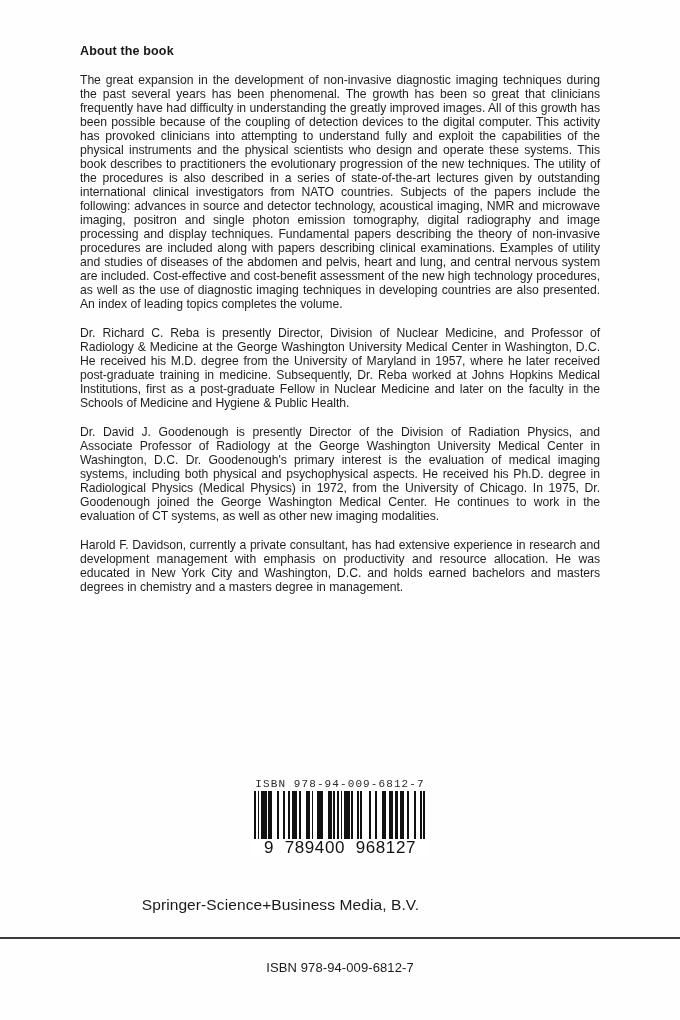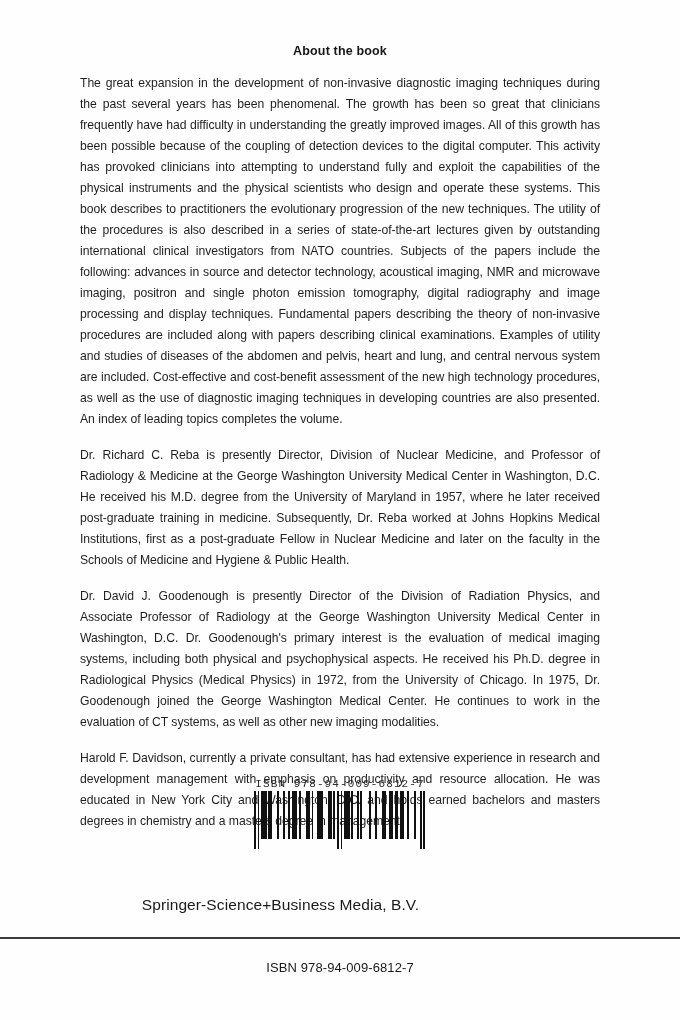--- a/index.html
+++ b/index.html
@@ -29,30 +29,29 @@
     width: 520px;
   }
 
   .section-heading {
     font-size: 12.5px;
     font-weight: bold;
     letter-spacing: 0.15px;
     color: #171717;
     margin: 0 0 14px 0;
     line-height: 15px;
-    text-align: center;
   }
 
   .section-heading.second {
     margin-top: 24px;
   }
 
   p.body-text {
     font-size: 12.2px;
-    line-height: 21px;
+    line-height: 14px;
     text-align: justify;
     text-justify: inter-word;
     margin: 0 0 15px 0;
     color: #1f1f1f;
     letter-spacing: -0.05px;
     word-spacing: 0.1px;
     hyphens: none;
   }
 
   p.body-text:last-child {
@@ -221,20 +220,21 @@
         <span style="width: 3.62105px; height: 48px;"></span>
         <span class="w" style="width: 3.62105px; height: 58px;"></span>
         <span style="width: 1.81053px; height: 48px;"></span>
         <span class="w" style="width: 5.43158px; height: 58px;"></span>
         <span style="width: 1.81053px; height: 48px;"></span>
         <span class="w" style="width: 3.62105px; height: 58px;"></span>
         <span style="width: 1.81053px; height: 58px;"></span>
         <span class="w" style="width: 1.81053px; height: 58px;"></span>
         <span style="width: 1.81053px; height: 58px;"></span>
       </div>
+    <div class="barcode-digits">9  789400  968127</div>
   </div>
 
   <div class="publisher">Springer-Science+Business Media, B.V.</div>
 
   <div class="divider"></div>
 
   <div class="footer-isbn">ISBN 978-94-009-6812-7</div>
 
 </div>
 

